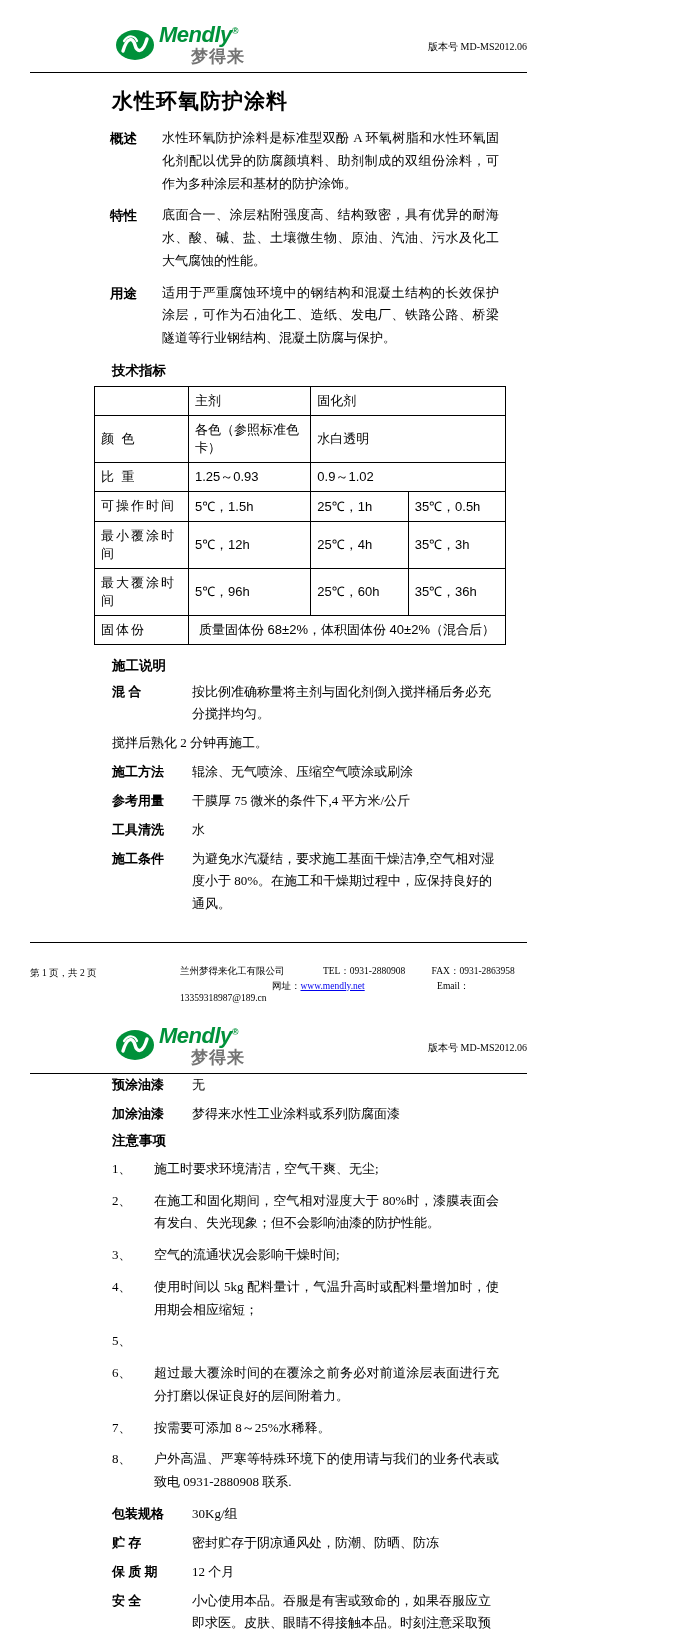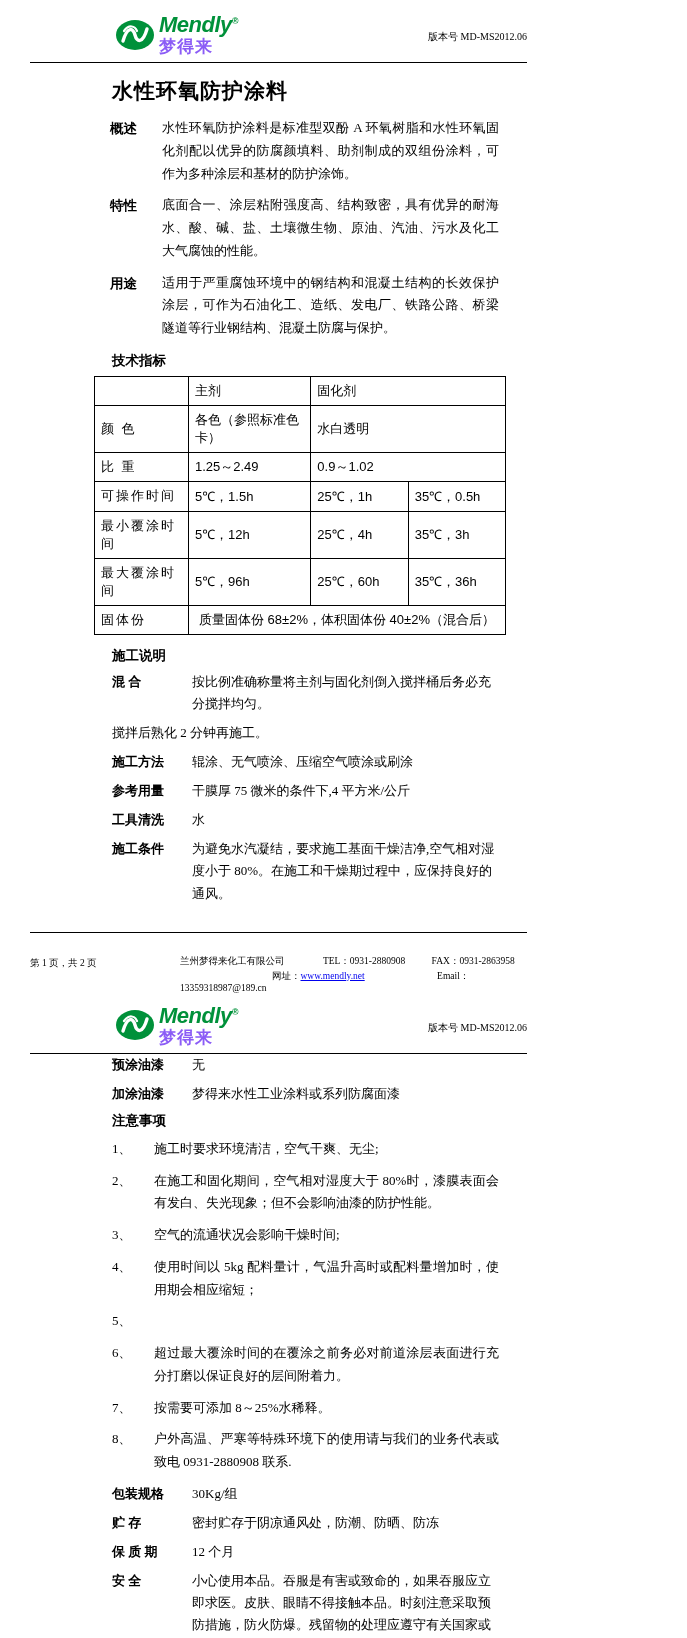--- a/index.html
+++ b/index.html
@@ -9,21 +9,21 @@
     background: #ffffff;
   }
   body {
     width: 687px;
     font-family: "Liberation Serif", "DejaVu Serif", serif;
     color: #000000;
     font-size: 13px;
   }
   .page {
     width: 557px;
-    padding: 8px 0 0 0;
+    padding: 18px 0 0 0;
     position: relative;
   }
   
   .doc-header {
     display: flex;
     align-items: flex-start;
     padding: 6px 30px 4px 30px;
     position: relative;
     height: 52px;
   }
@@ -49,23 +49,24 @@
     font-weight: bold;
     font-style: italic;
     font-size: 22px;
     color: #00913a;
     letter-spacing: -0.5px;
   }
   .logo-cn {
     font-family: "Liberation Sans", sans-serif;
     font-weight: bold;
     font-size: 17px;
-    color: #8b5cf6;
+    color: #737373;
     letter-spacing: 1px;
     margin-top: 2px;
+    margin-left: 32px;
   }
   .logo-r {
     font-size: 9px;
     vertical-align: super;
     color: #00913a;
   }
   .version {
     position: absolute;
     right: 30px;
     top: 22px;
@@ -262,21 +263,21 @@
         <td class="c2">主剂</td>
         <td class="c3" colspan="2">固化剂</td>
       </tr>
       <tr>
         <td class="c1">颜      色</td>
         <td class="c2">各色（参照标准色卡）</td>
         <td colspan="2">水白透明</td>
       </tr>
       <tr>
         <td class="c1">比      重</td>
-        <td class="c2">1.25～2.49</td>
+        <td class="c2">1.25～0.93</td>
         <td colspan="2">0.9～1.02</td>
       </tr>
       <tr>
         <td class="c1">可操作时间</td>
         <td class="c2">5℃，1.5h</td>
         <td class="c3">25℃，1h</td>
         <td class="c3">35℃，0.5h</td>
       </tr>
       <tr>
         <td class="c1">最小覆涂时间</td>

